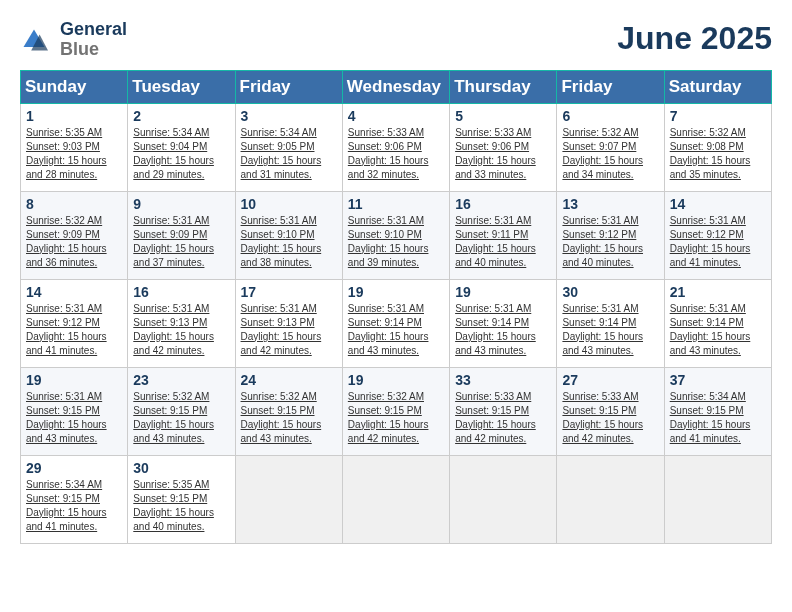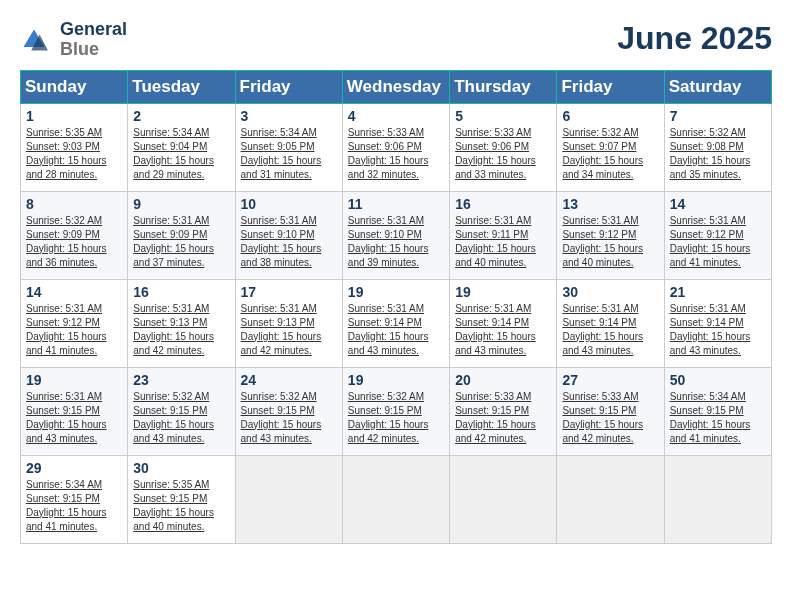--- a/index.html
+++ b/index.html
@@ -271,33 +271,33 @@
 Sunset: 9:15 PM
 Daylight: 15 hours and 43 minutes.</div>
         </td>
         <td>
           <span class="day-number">19</span>
           <div class="day-info" style="white-space: pre-line;">Sunrise: 5:32 AM
 Sunset: 9:15 PM
 Daylight: 15 hours and 42 minutes.</div>
         </td>
         <td>
-          <span class="day-number">20</span>
+          <span class="day-number">33</span>
           <div class="day-info" style="white-space: pre-line;">Sunrise: 5:33 AM
 Sunset: 9:15 PM
 Daylight: 15 hours and 42 minutes.</div>
         </td>
         <td>
           <span class="day-number">27</span>
           <div class="day-info" style="white-space: pre-line;">Sunrise: 5:33 AM
 Sunset: 9:15 PM
 Daylight: 15 hours and 42 minutes.</div>
         </td>
         <td>
-          <span class="day-number">50</span>
+          <span class="day-number">37</span>
           <div class="day-info" style="white-space: pre-line;">Sunrise: 5:34 AM
 Sunset: 9:15 PM
 Daylight: 15 hours and 41 minutes.</div>
         </td>
       </tr>
       <tr>
         <td>
           <span class="day-number">29</span>
           <div class="day-info" style="white-space: pre-line;">Sunrise: 5:34 AM
 Sunset: 9:15 PM

